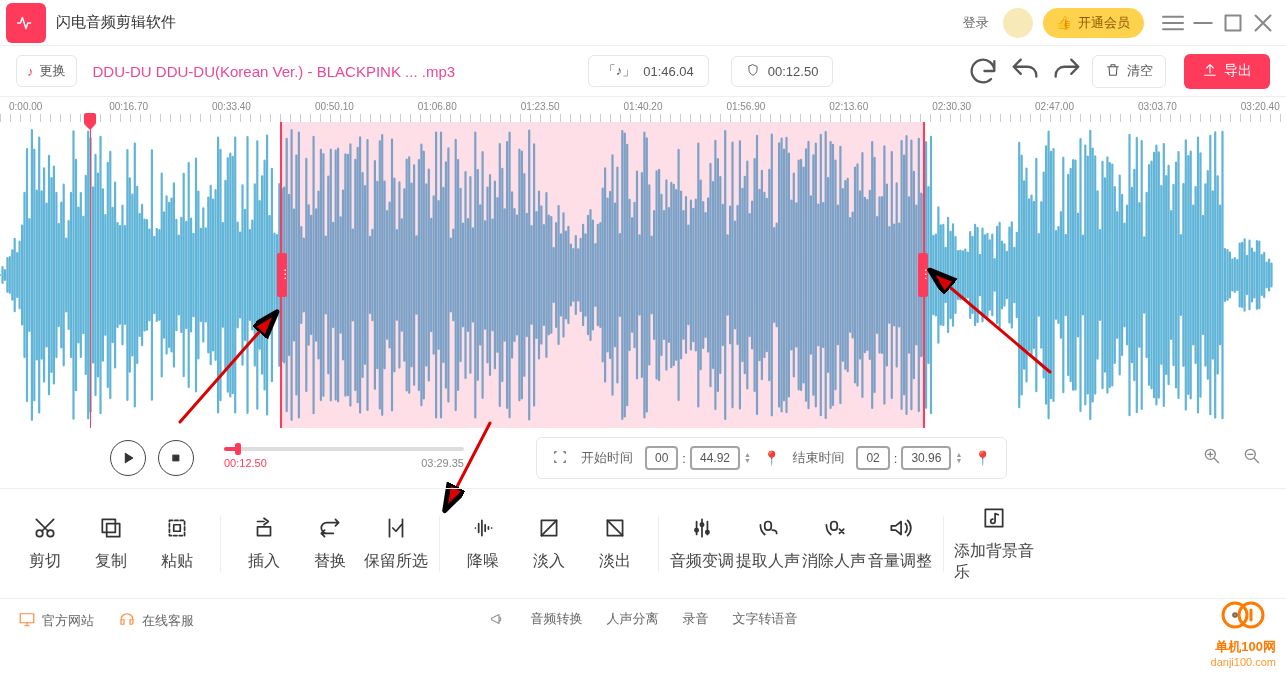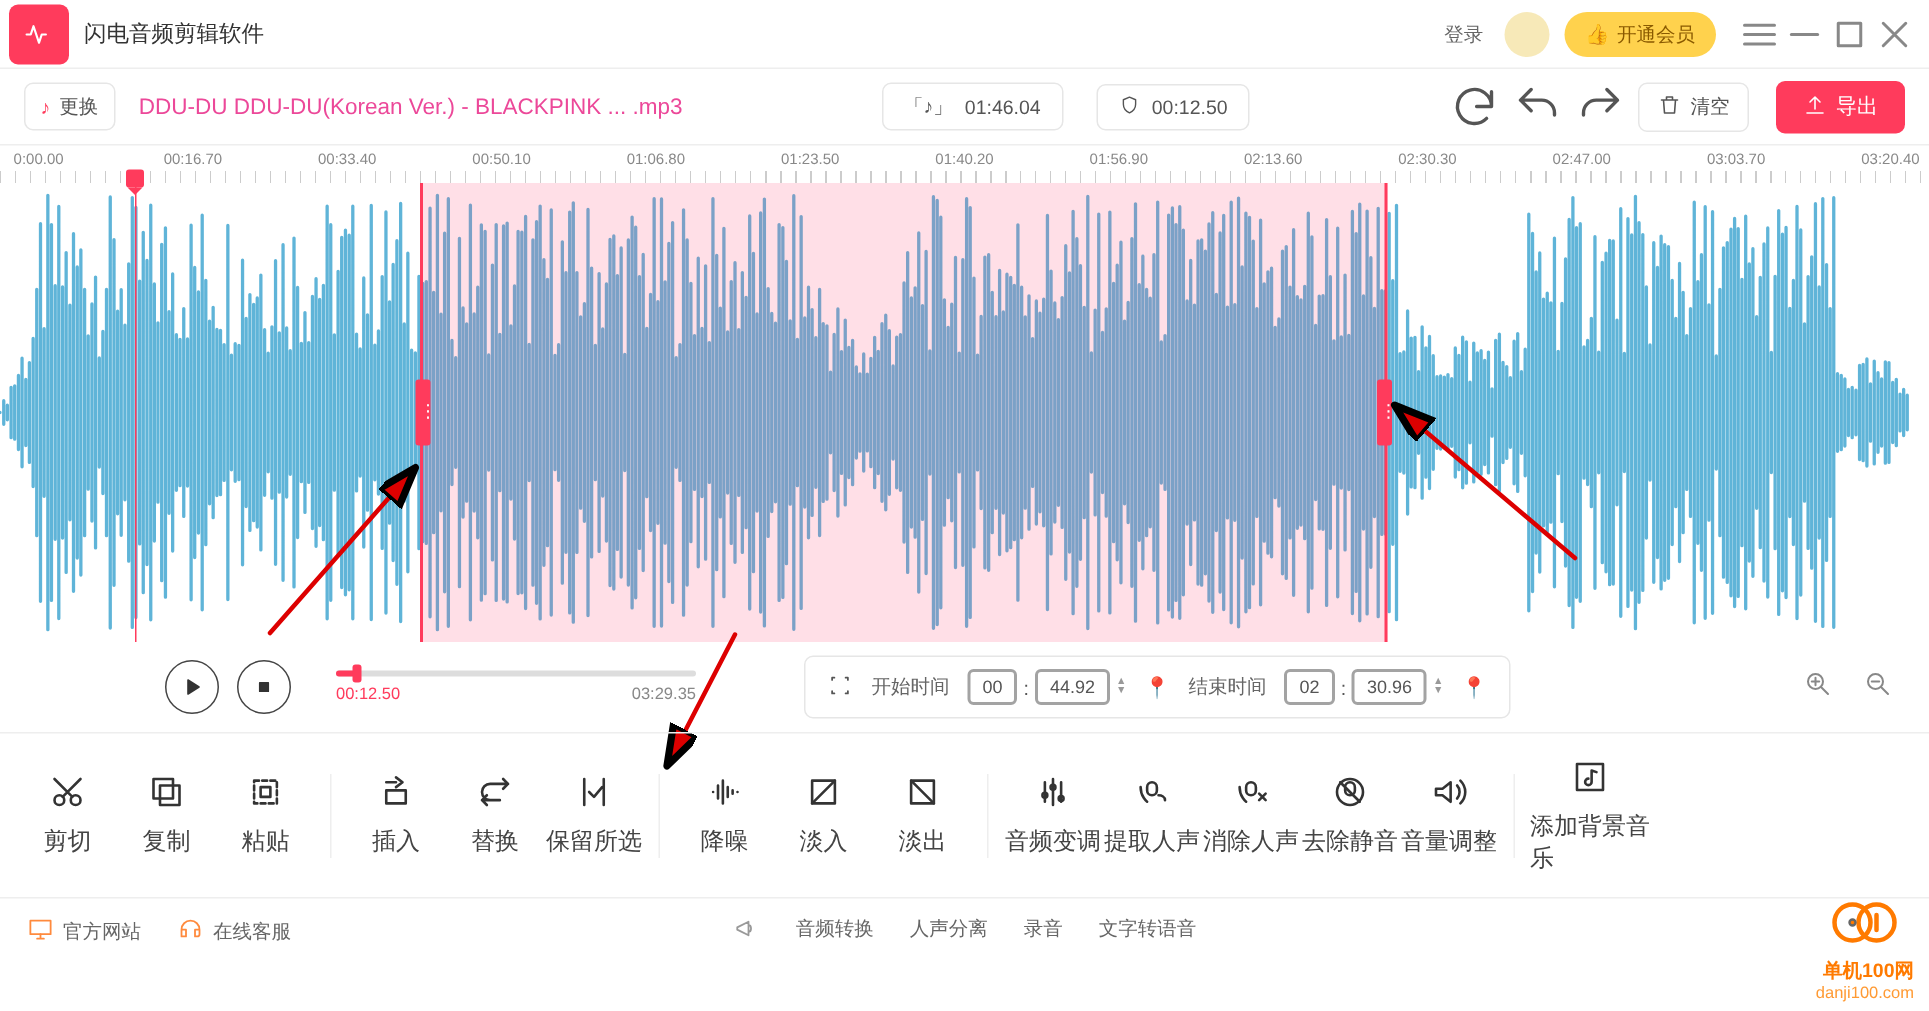--- a/index.html
+++ b/index.html
@@ -359,27 +359,20 @@
       <span>提取人声</span>
     </div>
   <div class="tool">
       <svg viewBox="0 0 24 24">
         <path d="M9 9a3 3 0 016 0v2a3 3 0 01-6 0zM5 9c0 6 4 9 4 9M17 13l4 4M21 13l-4 4"></path>
       </svg>
       <span>消除人声</span>
     </div>
   <div class="tool">
       <svg viewBox="0 0 24 24">
-        <circle cx="12" cy="12" r="8"></circle>
-        <path d="M9 9a3 3 0 016 0v2a3 3 0 01-6 0zM6 6l12 12"></path>
-      </svg>
-      <span>去除静音</span>
-    </div>
-  <div class="tool">
-      <svg viewBox="0 0 24 24">
         <path d="M4 10v4h4l5 4V6l-5 4zM17 8c2 2 2 6 0 8M19 5c4 4 4 10 0 14"></path>
       </svg>
       <span>音量调整</span>
     </div>
   <div class="vdiv"></div>
   <div class="tool" style="width:80px">
       <svg viewBox="0 0 24 24">
         <rect x="4" y="4" width="16" height="16"></rect>
         <path d="M13 8v7a2 2 0 11-2-2M13 8l3 1"></path>
       </svg>

